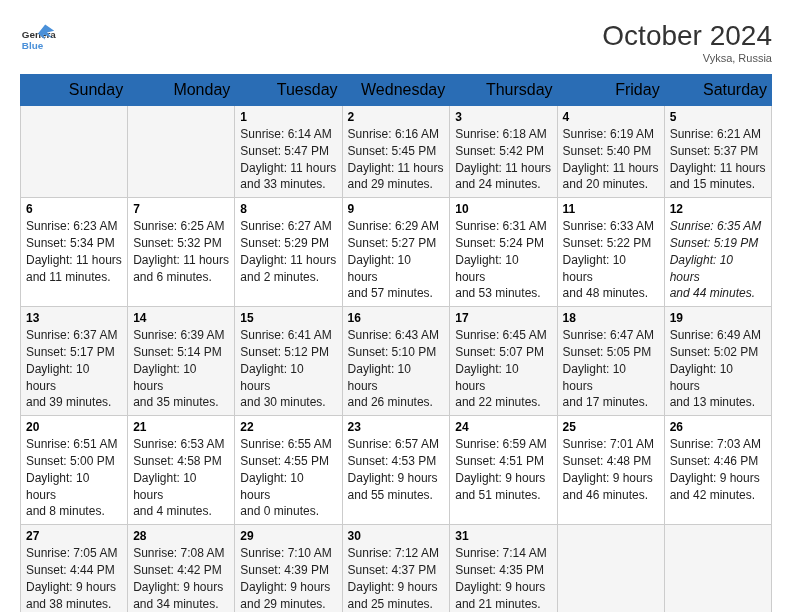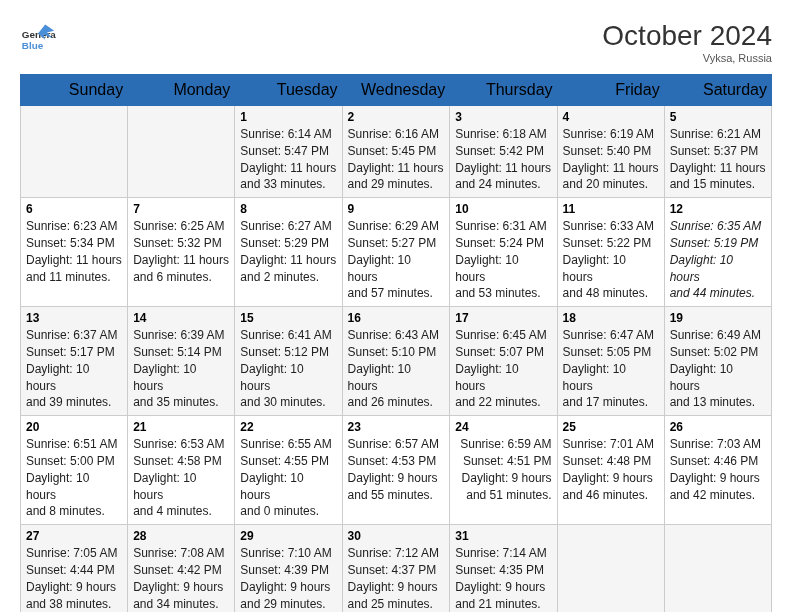--- a/index.html
+++ b/index.html
@@ -276,21 +276,21 @@
         </td>
         <td>
           <span class="day-num">23</span>
           <div class="day-info" style="white-space: pre-line;">Sunrise: 6:57 AM
 Sunset: 4:53 PM
 Daylight: 9 hours
 and 55 minutes.</div>
         </td>
         <td>
           <span class="day-num">24</span>
-          <div class="day-info" style="white-space: pre-line; text-align: right;">Sunrise: 6:59 AM
+          <div class="day-info" style="white-space: pre-line;">Sunrise: 6:59 AM
 Sunset: 4:51 PM
 Daylight: 9 hours
 and 51 minutes.</div>
         </td>
         <td>
           <span class="day-num">25</span>
           <div class="day-info" style="white-space: pre-line;">Sunrise: 7:01 AM
 Sunset: 4:48 PM
 Daylight: 9 hours
 and 46 minutes.</div>

